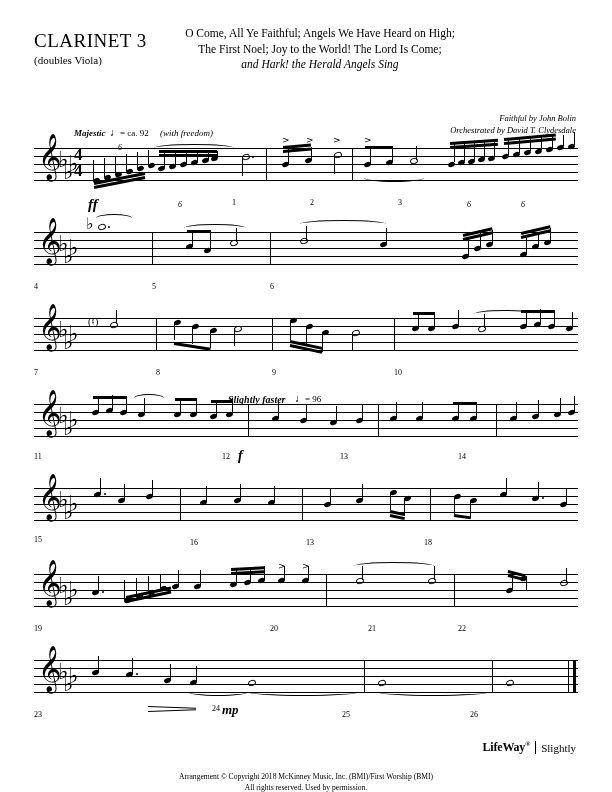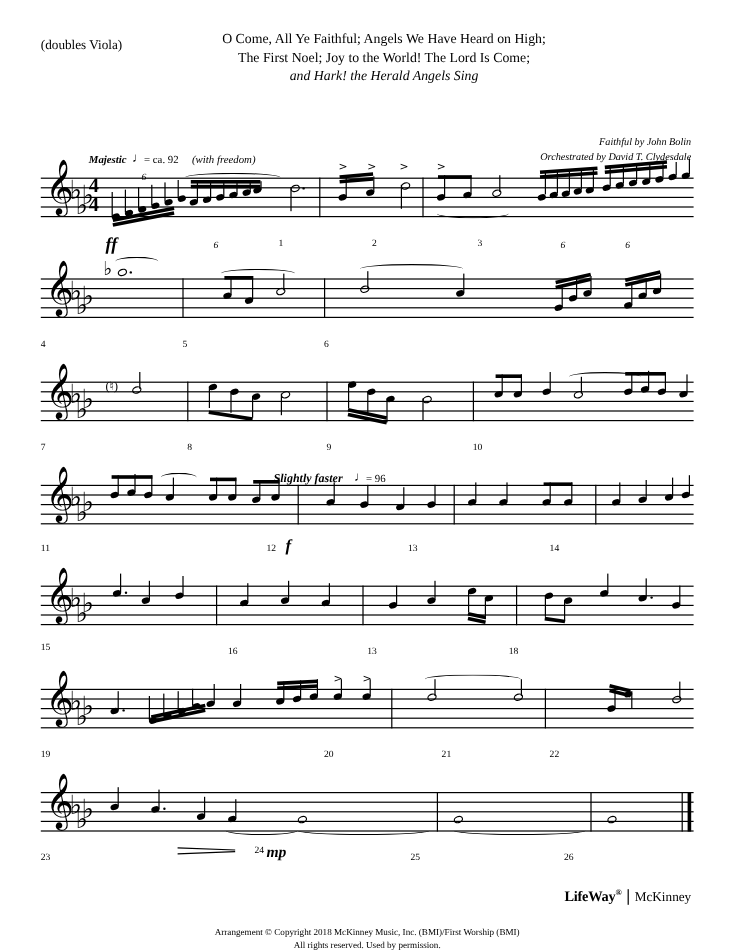--- a/index.html
+++ b/index.html
@@ -263,20 +263,21 @@
     font-size: 11px;
     font-family: "Liberation Serif", serif;
   }
 </style>
 </head>
 <body>
 
 <div class="page">
 
   <div class="instrument">
+    <div class="name">CLARINET 3</div>
     <div class="doubles">(doubles Viola)</div>
   </div>
 
   <div class="title-block">
     <div class="songline">O Come, All Ye Faithful; Angels We Have Heard on High;</div>
     <div class="songline">The First Noel; Joy to the World! The Lord Is Come;</div>
     <div class="songline">
       <span class="ital">and Hark! the Herald Angels Sing</span>
     </div>
   </div>
@@ -811,16 +812,16 @@
   <div class="measure-num" style="left:470px; top:710px;">26</div>
 
   <div class="footer">
     <div>Arrangement © Copyright 2018 McKinney Music, Inc. (BMI)/First Worship (BMI)</div>
     <div>All rights reserved. Used by permission.</div>
   </div>
 
   <div class="logo">
     <span class="lw"><span>LifeWay</span><span class="sup">®</span></span>
     <span class="bar"></span>
-    <span class="wship">McKinney</span>
+    <span class="wship">Slightly</span>
   </div>
 
 </div>
 
 </body></html>

